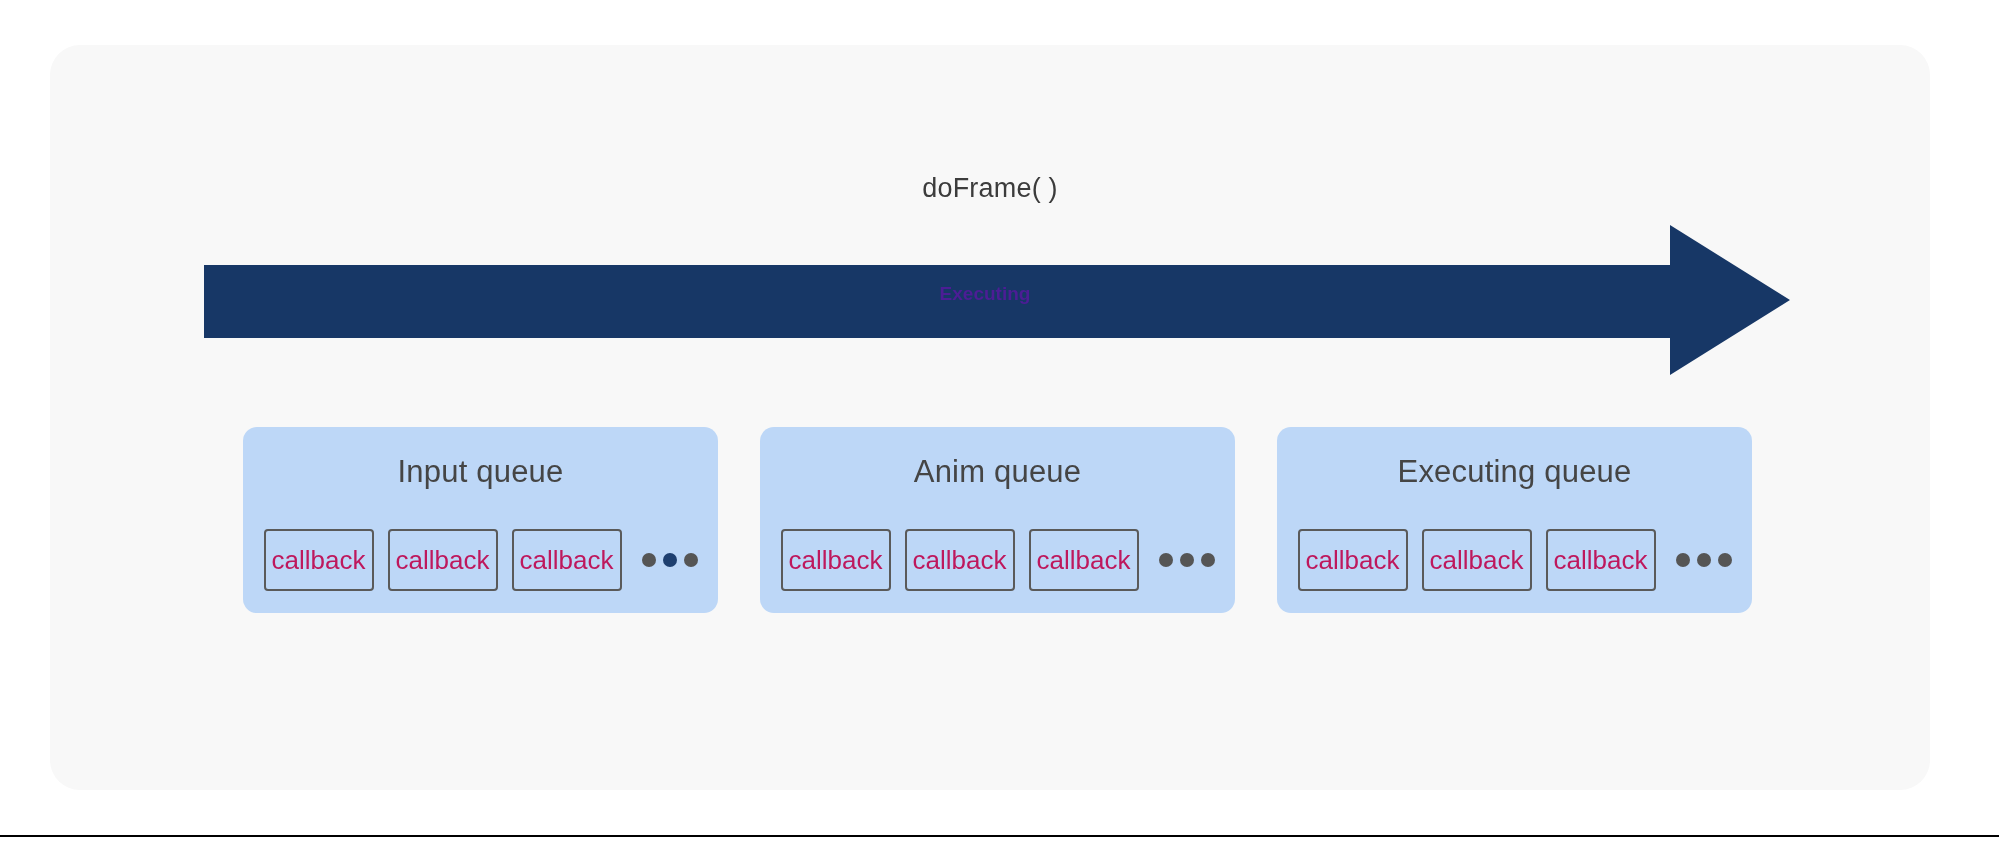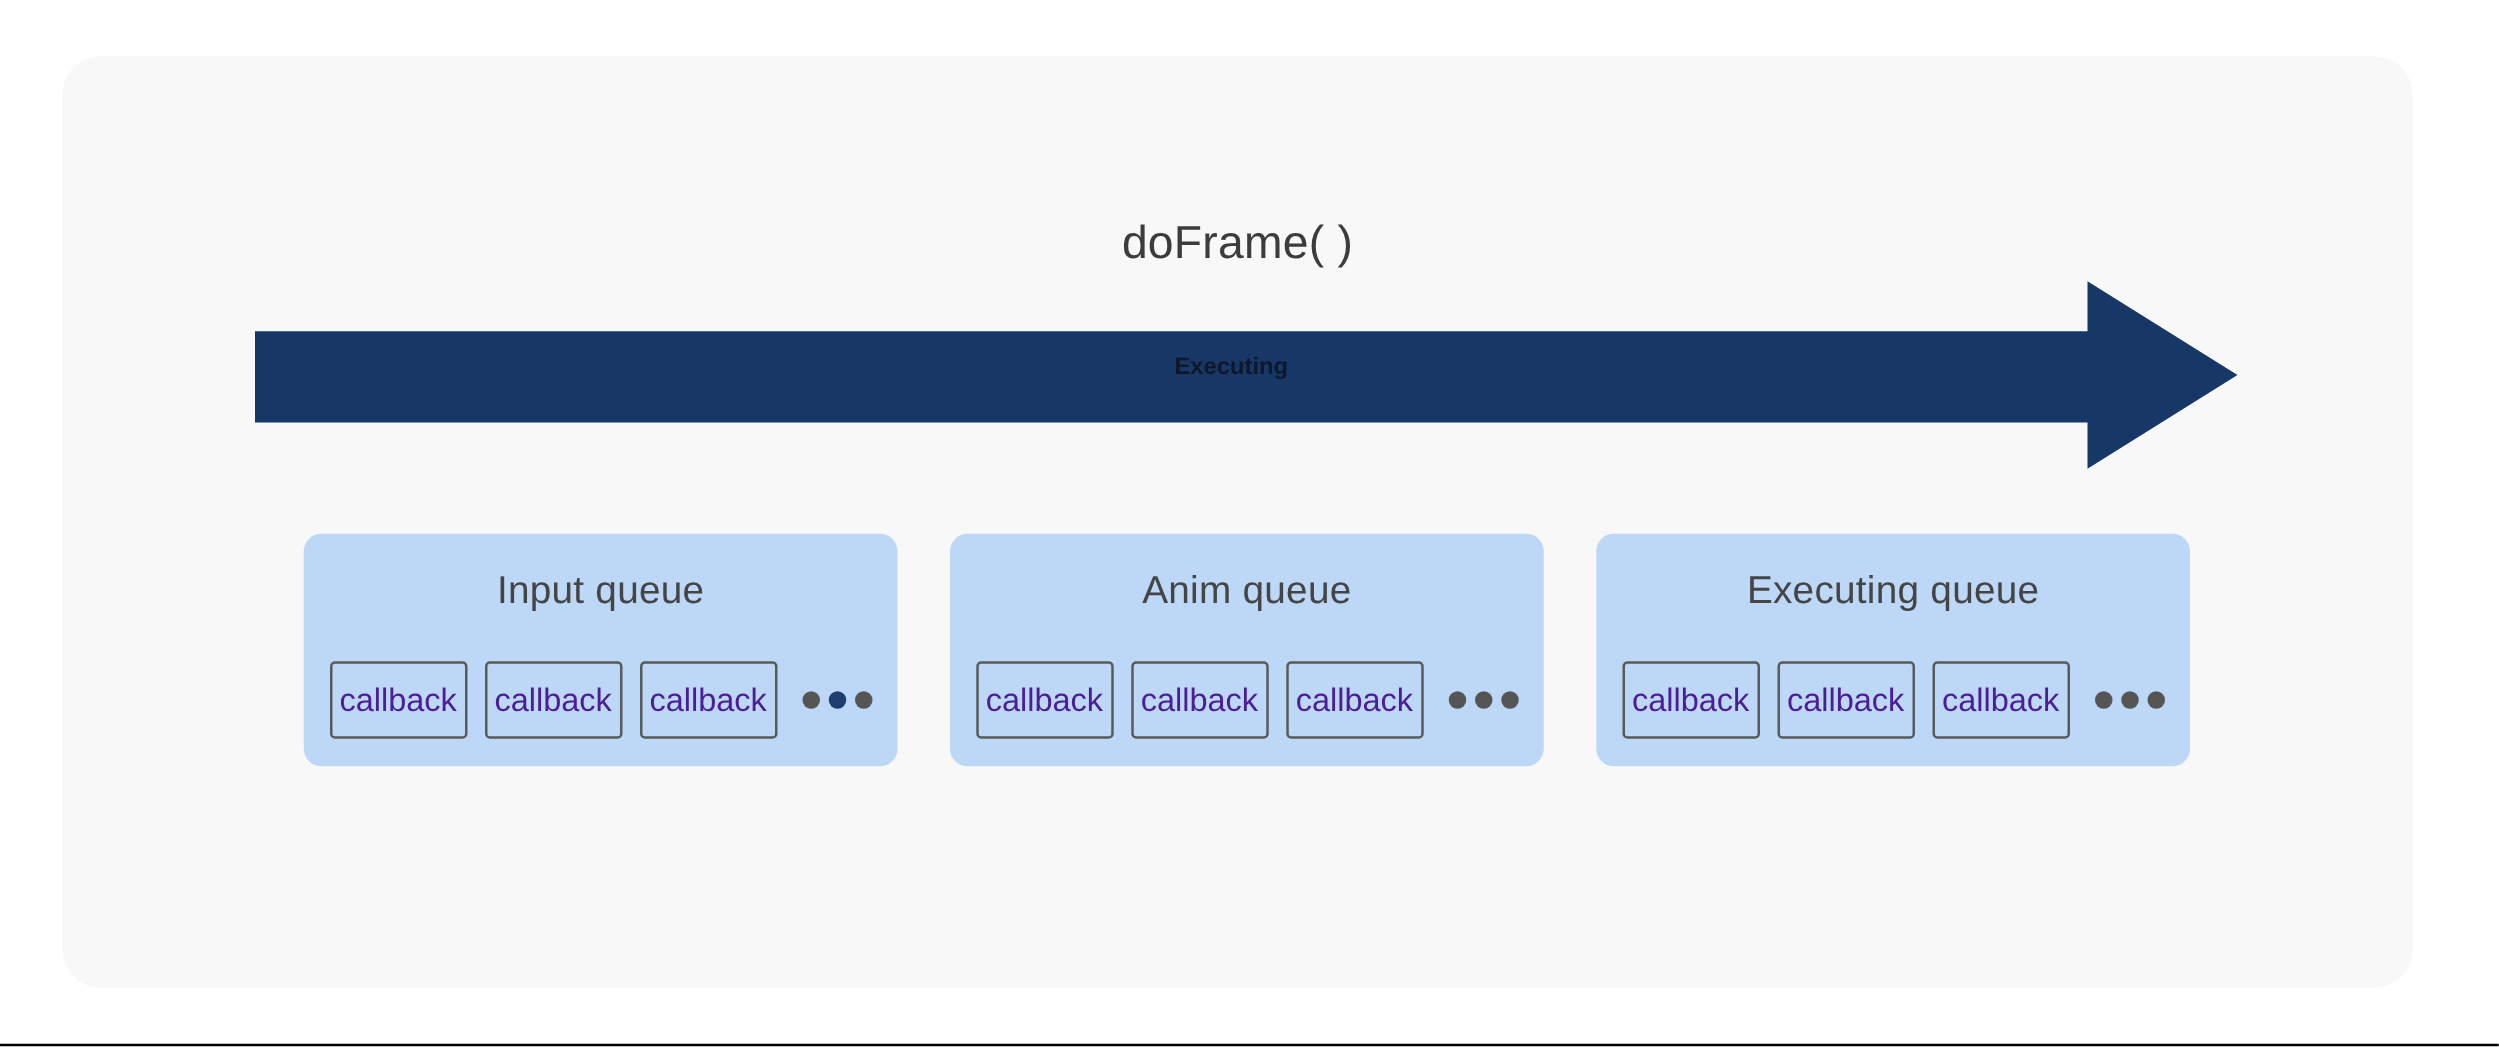--- a/index.html
+++ b/index.html
@@ -26,21 +26,21 @@
     border-radius: 30px;
   }
 
   
   #title {
     position: absolute;
     left: 0;
     top: 128px;
     width: 1880px;
     text-align: center;
-    font-size: 37px;
+    font-size: 27px;
     color: #3c3c3c;
     letter-spacing: 0.2px;
     white-space: pre;
   }
 
   
   #arrow-wrap {
     position: absolute;
     left: 154px;          
     top: 175px;           
@@ -51,21 +51,21 @@
     display: block;
     width: 1590px;
     height: 160px;
   }
   #arrow-label {
     position: absolute;
     left: 0;
     top: 63px;
     width: 1562px;        
     text-align: center;
-    color: #0f172a;
+    color: #4c1d95;
     font-size: 19px;
     font-weight: bold;
     pointer-events: none;
   }
 
   
   #queues {
     position: absolute;
     left: 193px;          
     top: 382px;           
@@ -99,21 +99,21 @@
   .callback {
     width: 110px;
     height: 62px;
     border: 2px solid #5a5a5a;
     border-radius: 4px;
     background: transparent;
     display: flex;
     align-items: center;
     justify-content: center;
     font-size: 26px;
-    color: #4c1d95;
+    color: #be185d;
     box-sizing: border-box;
     margin-right: 14px;
   }
   .ellipsis {
     display: flex;
     align-items: center;
     margin-left: 6px;
   }
   .dot {
     width: 14px;

